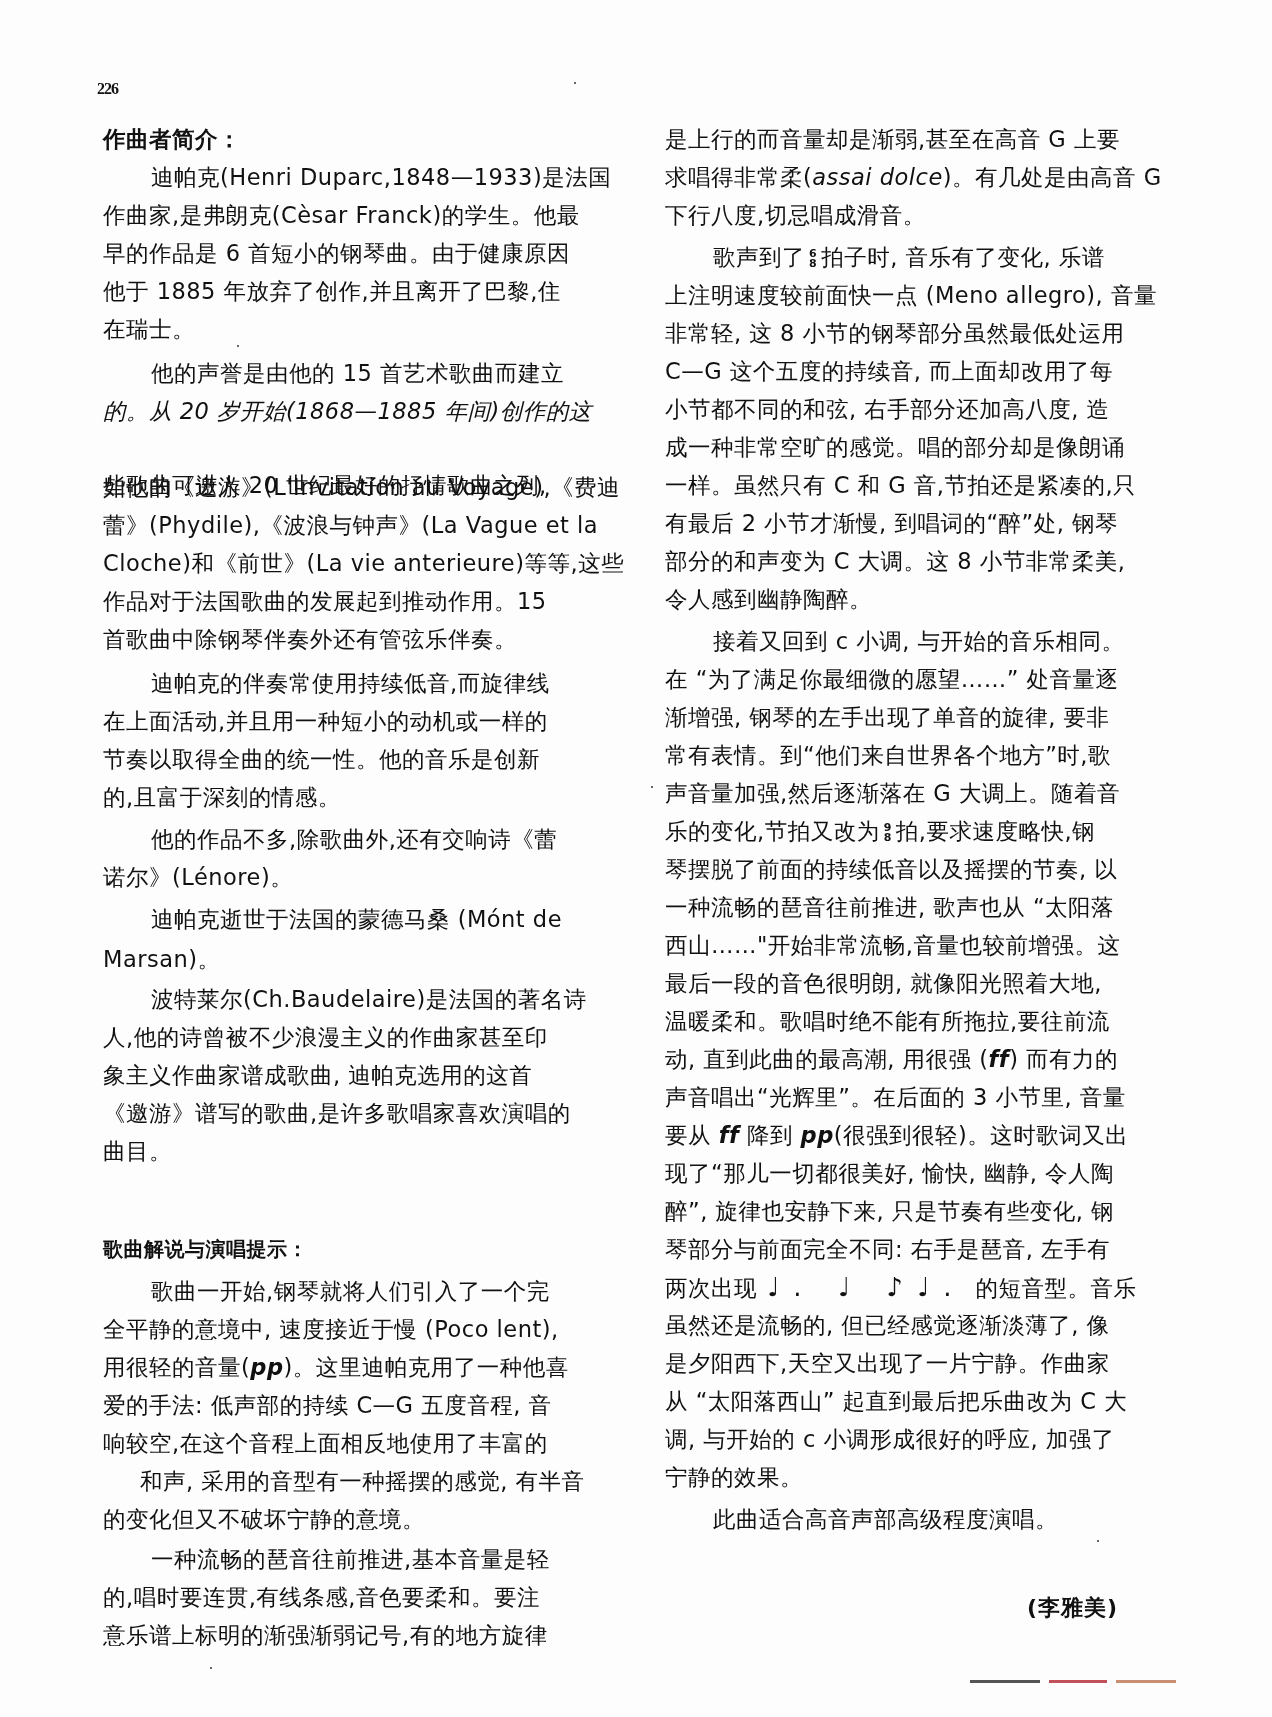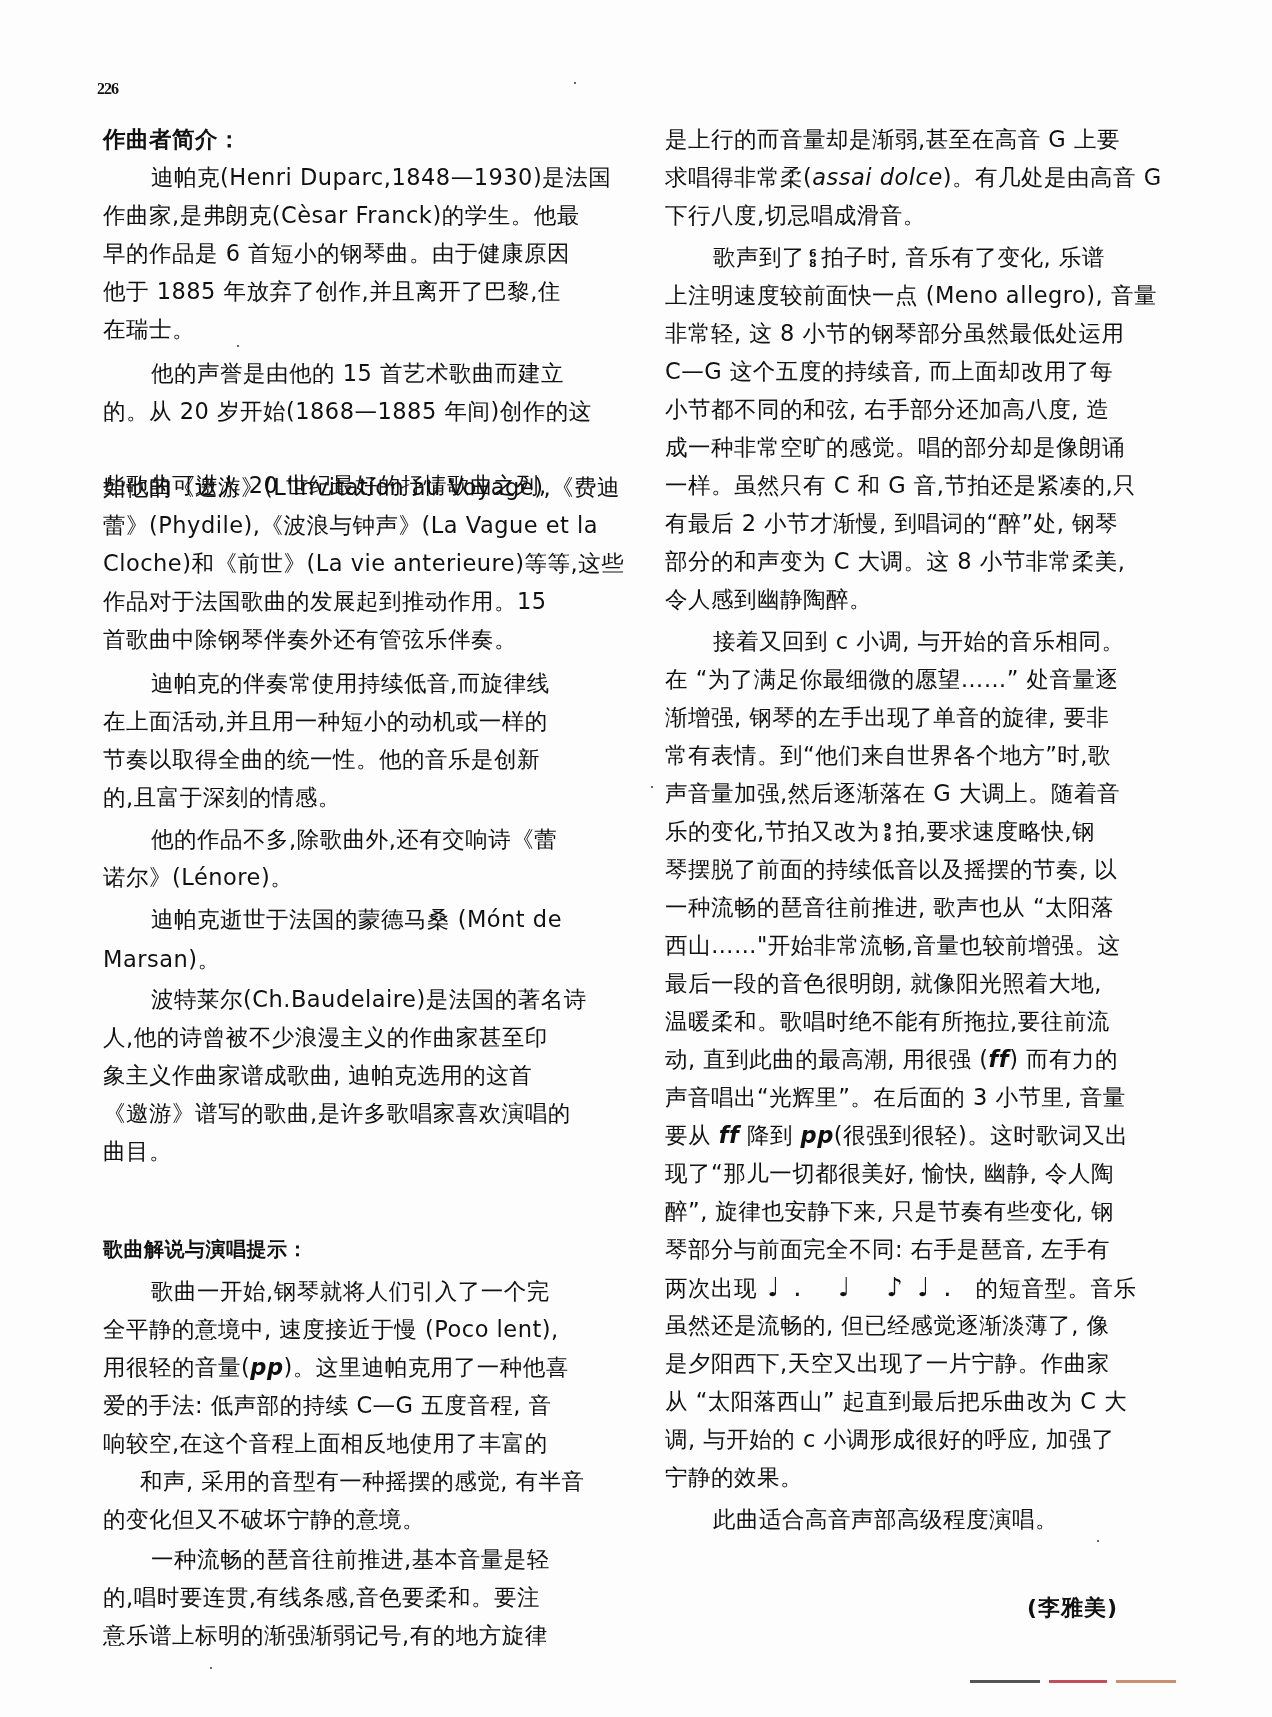--- a/index.html
+++ b/index.html
@@ -31,28 +31,28 @@
 </head>
 <body>
 
 <div class="page">
 
   <div class="page-number">226</div>
 
   <div class="col col-left">
     <div class="line heading" style="top:0px;">作曲者简介：</div>
 
-    <div class="line indent" style="top:38px;">迪帕克(Henri  Duparc,1848—1930)是法国</div>
+    <div class="line indent" style="top:38px;">迪帕克(Henri  Duparc,1848—1933)是法国</div>
     <div class="line" style="top:76px;">作曲家,是弗朗克(Cèsar  Franck)的学生。他最</div>
     <div class="line" style="top:114px;">早的作品是 6 首短小的钢琴曲。由于健康原因</div>
     <div class="line" style="top:152px;">他于 1885 年放弃了创作,并且离开了巴黎,住</div>
     <div class="line" style="top:190px;">在瑞士。</div>
 
     <div class="line indent" style="top:234px;">他的声誉是由他的 15 首艺术歌曲而建立</div>
-    <div class="line" style="top:272px;">的。从 20 岁开始(1868—1885 年间)创作的这</div>
+    <div class="line" style="top:272px;font-style:italic;">的。从 20 岁开始(1868—1885 年间)创作的这</div>
     <div class="line" style="top:322px;margin-top:24px;">些歌曲可进人 20 世纪最好的抒情歌曲之列,</div>
     <div class="line" style="top:348px;">如他的《邀游》(L'Invitation  au  Voyagè),《费迪</div>
     <div class="line" style="top:386px;">蕾》(Phydile),《波浪与钟声》(La  Vague  et  la</div>
     <div class="line" style="top:424px;">Cloche)和《前世》(La vie  anterieure)等等,这些</div>
     <div class="line" style="top:462px;">作品对于法国歌曲的发展起到推动作用。15</div>
     <div class="line" style="top:500px;">首歌曲中除钢琴伴奏外还有管弦乐伴奏。</div>
 
     <div class="line indent" style="top:544px;">迪帕克的伴奏常使用持续低音,而旋律线</div>
     <div class="line" style="top:582px;">在上面活动,并且用一种短小的动机或一样的</div>
     <div class="line" style="top:620px;">节奏以取得全曲的统一性。他的音乐是创新</div>

